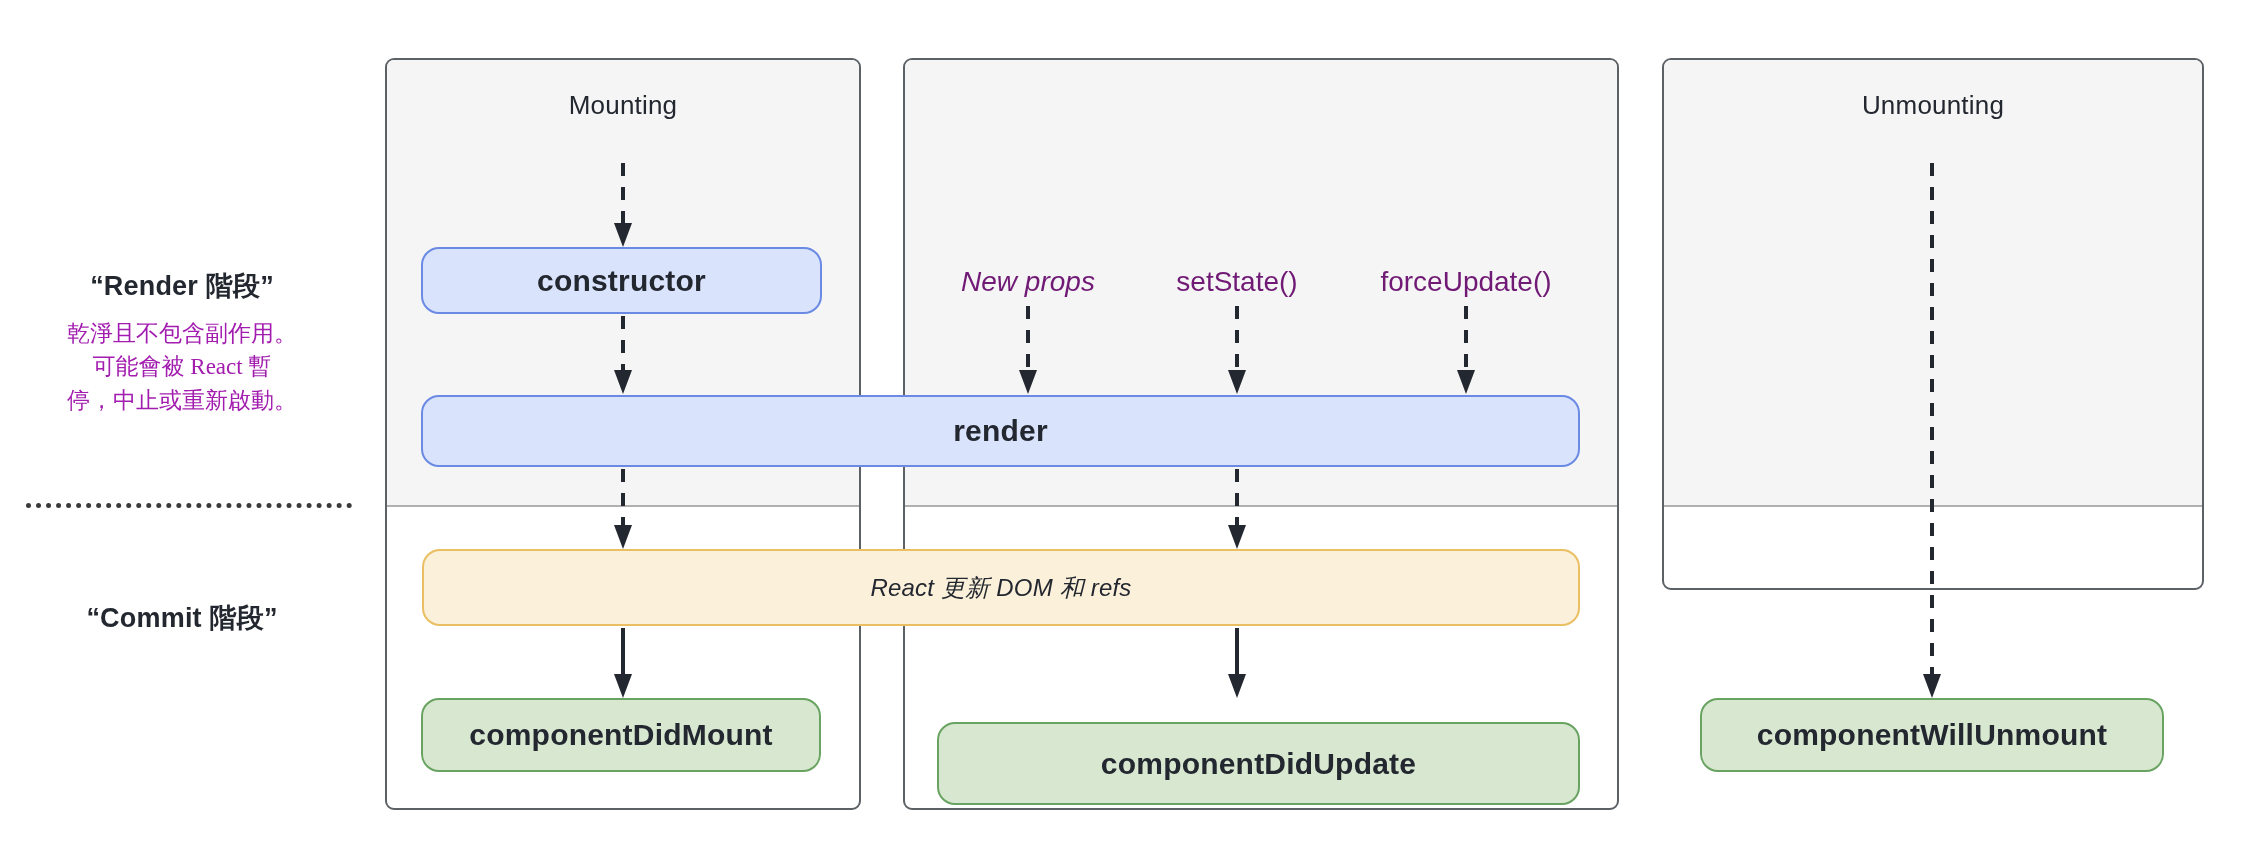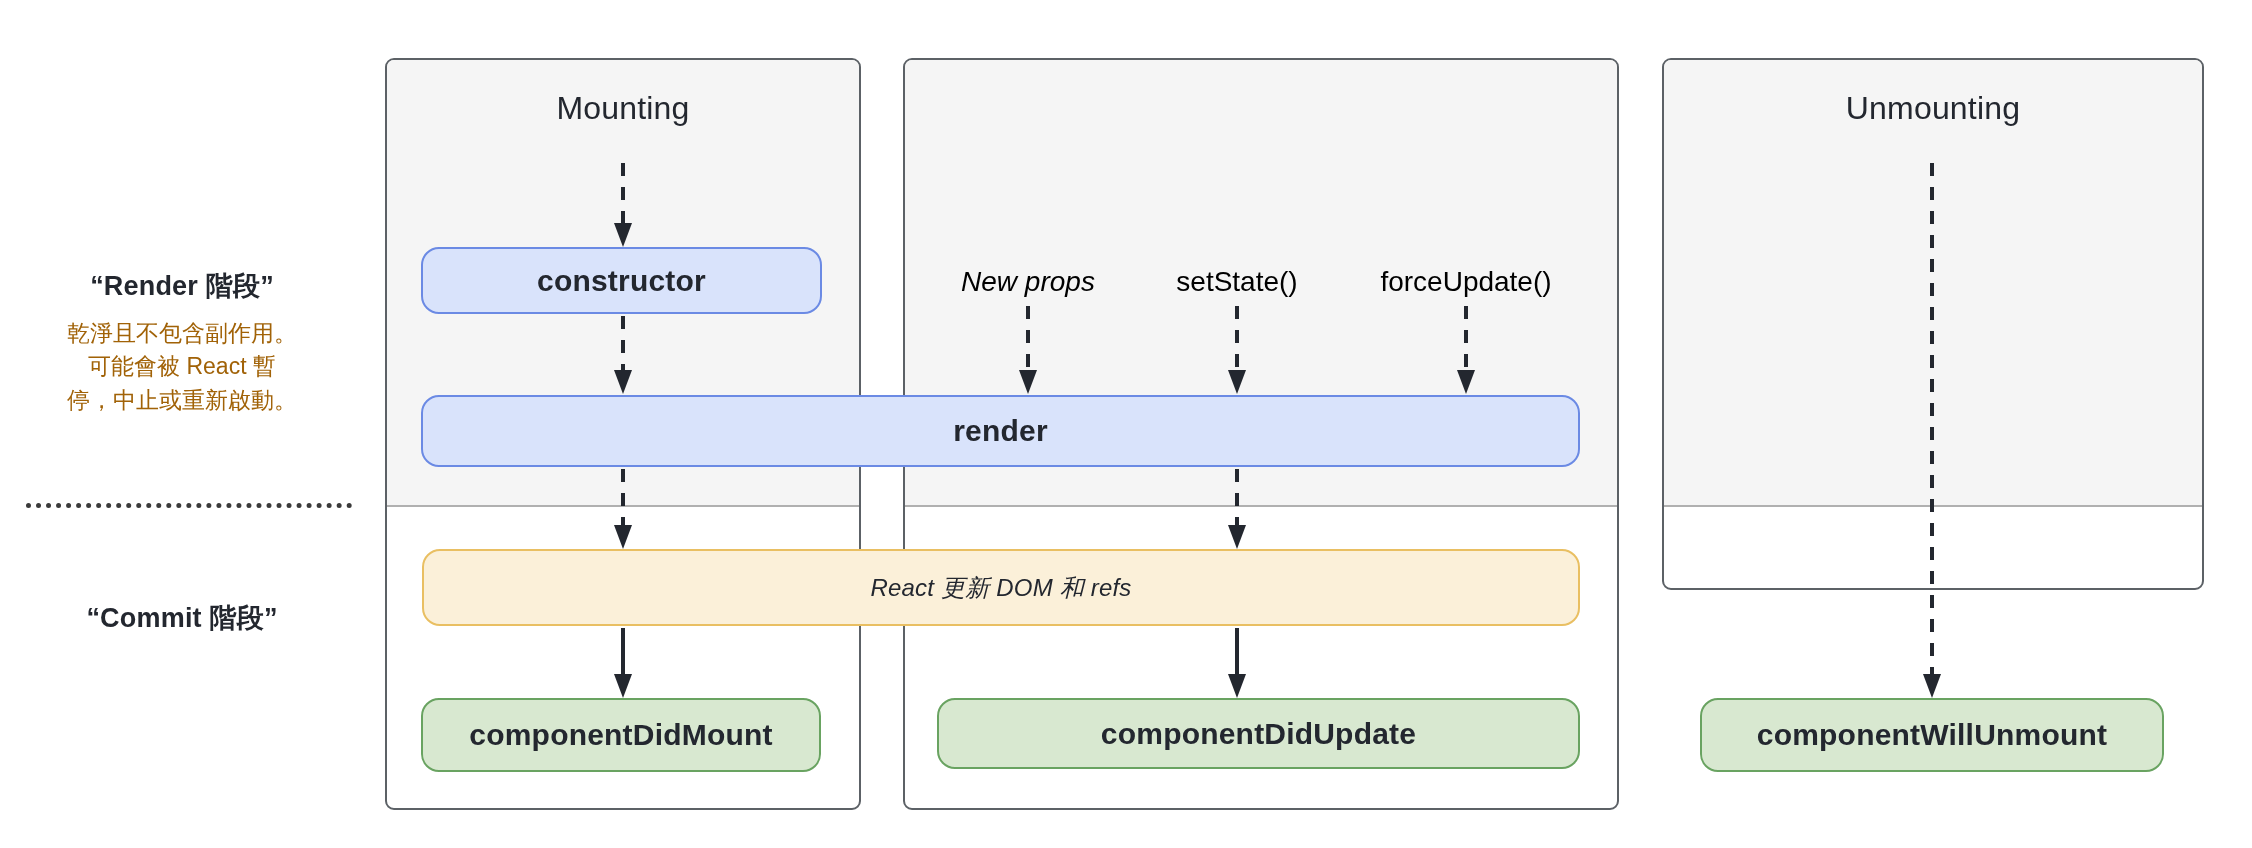--- a/index.html
+++ b/index.html
@@ -12,21 +12,21 @@
   }
   #stage{position:relative;width:2252px;height:848px;}
 
   
   .legend{position:absolute;text-align:center;}
   .legend-title{
     font-size:27px;font-weight:700;color:#23272f;letter-spacing:.2px;
     white-space:nowrap;
   }
   .legend-body{
-    margin-top:13px;font-size:23px;line-height:1.45;color:#a16207;font-weight:400;
+    margin-top:13px;font-size:23px;line-height:1.45;color:#a21caf;font-weight:400;font-family:Liberation Serif, serif;
   }
   #legend-render{left:12px;top:268px;width:340px;}
   #legend-commit{left:12px;top:600px;width:340px;}
 
   .dotted-divider{
     position:absolute;left:26px;top:503px;width:326px;height:0;
     border-top:5px dotted #3a3a3a;
   }
 
   
@@ -40,21 +40,21 @@
   }
   .panel .panel-top{
     position:absolute;left:0;right:0;top:0;
     background:#f5f5f5;
     border-bottom:2px solid #b0b0b0;
     box-sizing:border-box;
   }
   .panel-title{
     position:absolute;left:0;right:0;top:30px;
     text-align:center;
-    font-size:32px;font-weight:400;color:#23272f;
+    font-size:26px;font-weight:400;color:#23272f;
     letter-spacing:.2px;
   }
   #panel-mounting{left:385px;top:58px;width:476px;height:752px;}
   #panel-updating{left:903px;top:58px;width:716px;height:752px;}
   #panel-unmounting{left:1662px;top:58px;width:542px;height:532px;}
   #panel-mounting   .panel-top{height:447px;}
   #panel-updating   .panel-top{height:447px;}
   #panel-unmounting .panel-top{height:447px;}
 
   
@@ -69,27 +69,27 @@
   }
   .lbox.blue  {background:#d9e3fb;border:2px solid #6b8ae4;}
   .lbox.green {background:#d8e8d0;border:2px solid #69a361;}
   .lbox.amber {background:#fbf0d9;border:2px solid #e9bf62;
                font-weight:400;font-style:italic;font-size:24px;}
 
   #box-constructor        {left:421px;top:247px;width:401px;height:67px;}
   #box-render             {left:421px;top:395px;width:1159px;height:72px;}
   #box-react-updates      {left:422px;top:549px;width:1158px;height:77px;}
   #box-did-mount          {left:421px;top:698px;width:400px;height:74px;}
-  #box-did-update         {left:937px;top:698px;width:643px;height:71px;}
+  #box-did-update         {left:937px;top:722px;width:643px;height:83px;}
   #box-will-unmount       {left:1700px;top:698px;width:464px;height:74px;}
 
   
   .trigger{
     position:absolute;
-    font-size:28px;color:#000000;font-weight:400;
+    font-size:28px;color:#701a75;font-weight:400;
     text-align:center;white-space:nowrap;
     transform:translateX(-50%);
   }
   .trigger.italic{font-style:italic;}
   #trig-newprops  {left:1028px;top:266px;}
   #trig-setstate  {left:1237px;top:266px;}
   #trig-force     {left:1466px;top:266px;}
 
   
   .arrow{position:absolute;}

